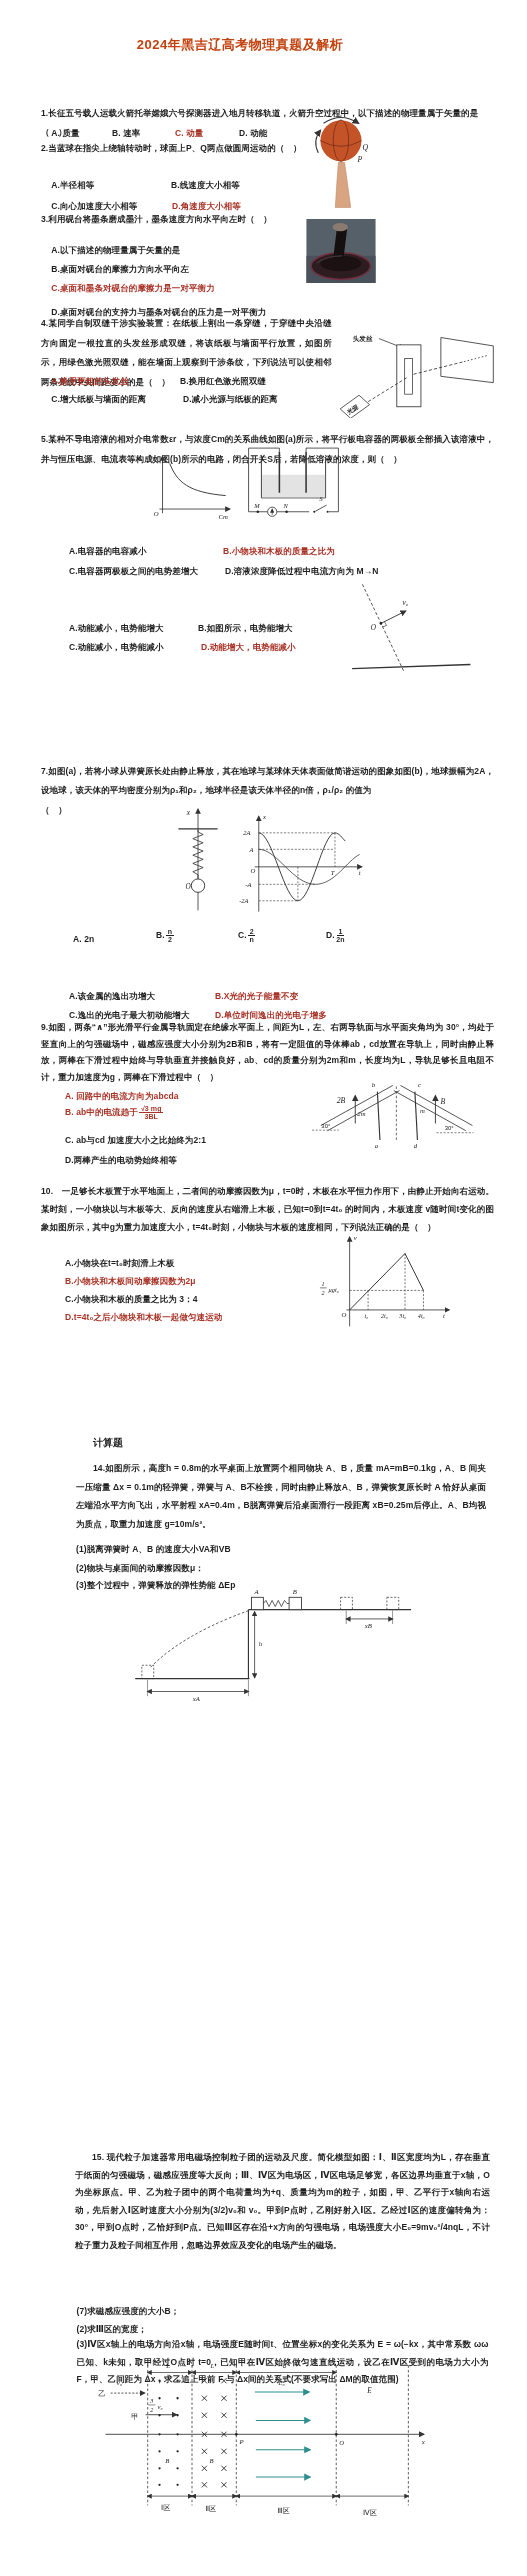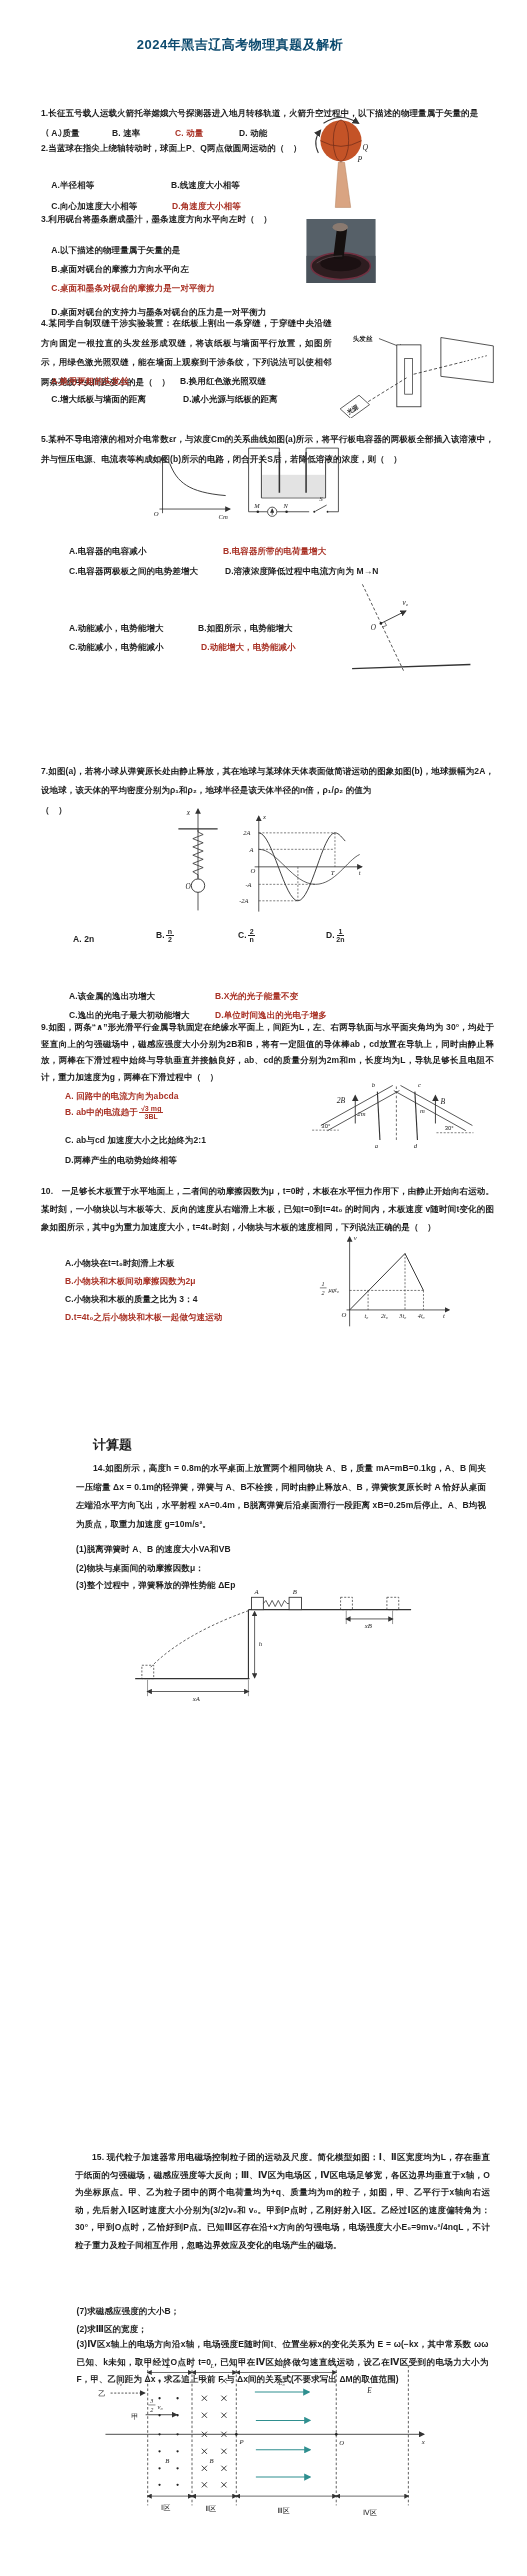--- a/index.html
+++ b/index.html
@@ -1,30 +1,30 @@
 <!DOCTYPE html>
 <html style="font-size:8.2px"><head>
 <meta charset="utf-8">
 <style>
   html,body{margin:0;padding:0;}
   body{width:528px;height:2706px;position:relative;background:#ffffff;
        font-family:"Liberation Sans","DejaVu Sans",sans-serif;color:#1f1f1f;overflow:hidden;}
   .title{position:absolute;top:36px;left:0;width:480px;text-align:center;
-         font-size:13px;font-weight:bold;color:#0c4a6e;letter-spacing:0.5px;}
+         font-size:13px;font-weight:bold;color:#c2410c;letter-spacing:0.5px;}
   .q{position:absolute;font-size:8.5px;font-weight:600;line-height:19.6px;
      text-align:justify;letter-spacing:0.1px;}
   .pre{white-space:pre-line;}
   .op{position:absolute;white-space:nowrap;font-size:8.5px;font-weight:600;}
   .red{color:#a93226;}
   .fr{display:inline-flex;flex-direction:column;align-items:center;vertical-align:middle;
       line-height:1.1;font-size:7px;margin:0 1.5px;font-weight:600;}
   .fr>span:first-child{border-bottom:0.7px solid currentColor;padding:0 1.5px;}
   .fig{position:absolute;}
   svg text{fill:#222;}
-  .calc{position:absolute;font-size:13px;font-weight:700;}
+  .calc{position:absolute;font-size:10px;font-weight:700;}
 </style>
 </head>
 <body>
 
 <div class="title">2024年黑吉辽高考物理真题及解析</div>
 
 <div class="q pre" style="left:41px;top:84px;width:453px;">
   <span>1.长征五号载人运载火箭托举嫦娥六号探测器进入地月转移轨道，火箭升空过程中，以下描述的物理量属于矢量的是
 （　）</span>
   <div class="op" style="left:10.3px;top:40px">A. 质量</div>
@@ -97,21 +97,21 @@
   <span>4.某同学自制双缝干涉实验装置：在纸板上割出一条穿缝，于穿缝中央沿缝方向固定一根拉直的头发丝形成双缝，将该纸板与墙面平行放置，如图所示，用绿色激光照双缝，能在墙面上观察到干涉条纹，下列说法可以使相邻两条亮纹中央间距变小的是（　）</span>
   <div class="op red" style="left:10.3px;top:58px">A.换用更粗的头发丝</div>
   <div class="op" style="left:139px;top:58px">B.换用红色激光照双缝</div>
   <div class="op" style="left:10.3px;top:76px">C.增大纸板与墙面的距离</div>
   <div class="op" style="left:142px;top:76px">D.减小光源与纸板的距离</div>
 </div>
 
 <div class="q" style="left:41px;top:430px;width:453px;">
   <span>5.某种不导电溶液的相对介电常数εr，与浓度Cm的关系曲线如图(a)所示，将平行板电容器的两极板全部插入该溶液中，并与恒压电源、电流表等构成如图(b)所示的电路，闭合开关S后，若降低溶液的浓度，则（　）</span>
   <div class="op" style="left:28px;top:112px">A.电容器的电容减小</div>
-  <div class="op red" style="left:182px;top:112px">B.电容器所带的电荷量增大</div>
+  <div class="op red" style="left:182px;top:112px">B.小物块和木板的质量之比为</div>
   <div class="op" style="left:28px;top:132px">C.电容器两极板之间的电势差增大</div>
   <div class="op" style="left:184px;top:132px">D.溶液浓度降低过程中电流方向为 M→N</div>
 </div>
 
 <svg class="fig" style="left:147px;top:451px" width="88" height="70" viewBox="0 0 170 135">
   <defs>
     <marker id="ag5" viewBox="0 0 10 10" refX="8" refY="5" markerWidth="7" markerHeight="7" orient="auto-start-reverse">
       <path d="M0,0L10,5L0,10z" fill="#333"></path>
     </marker>
   </defs>

